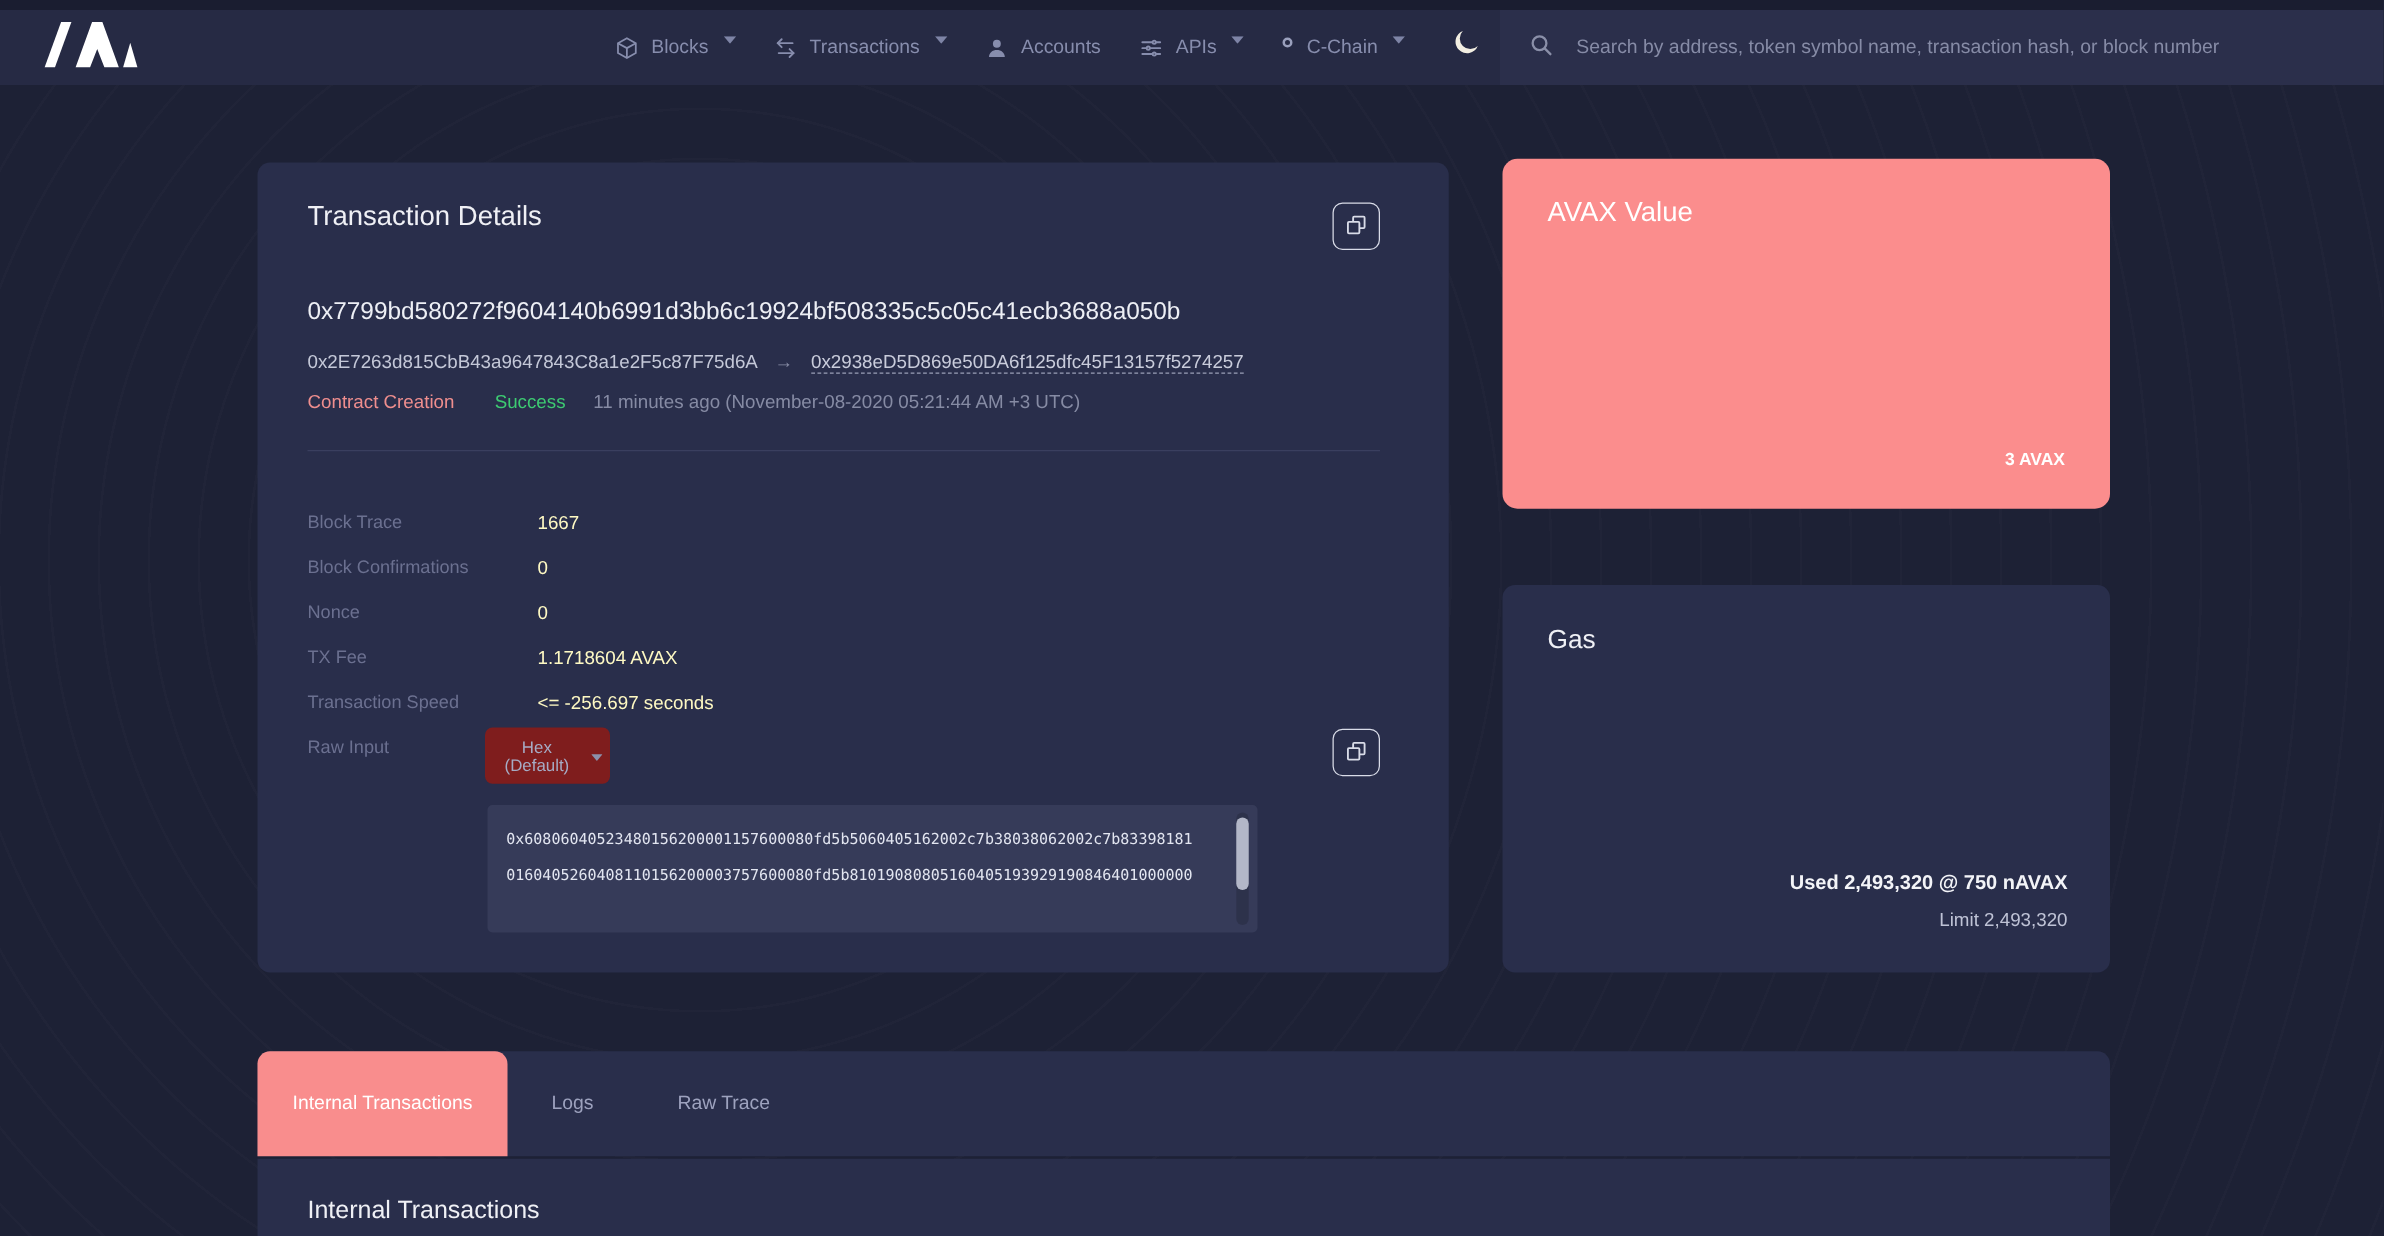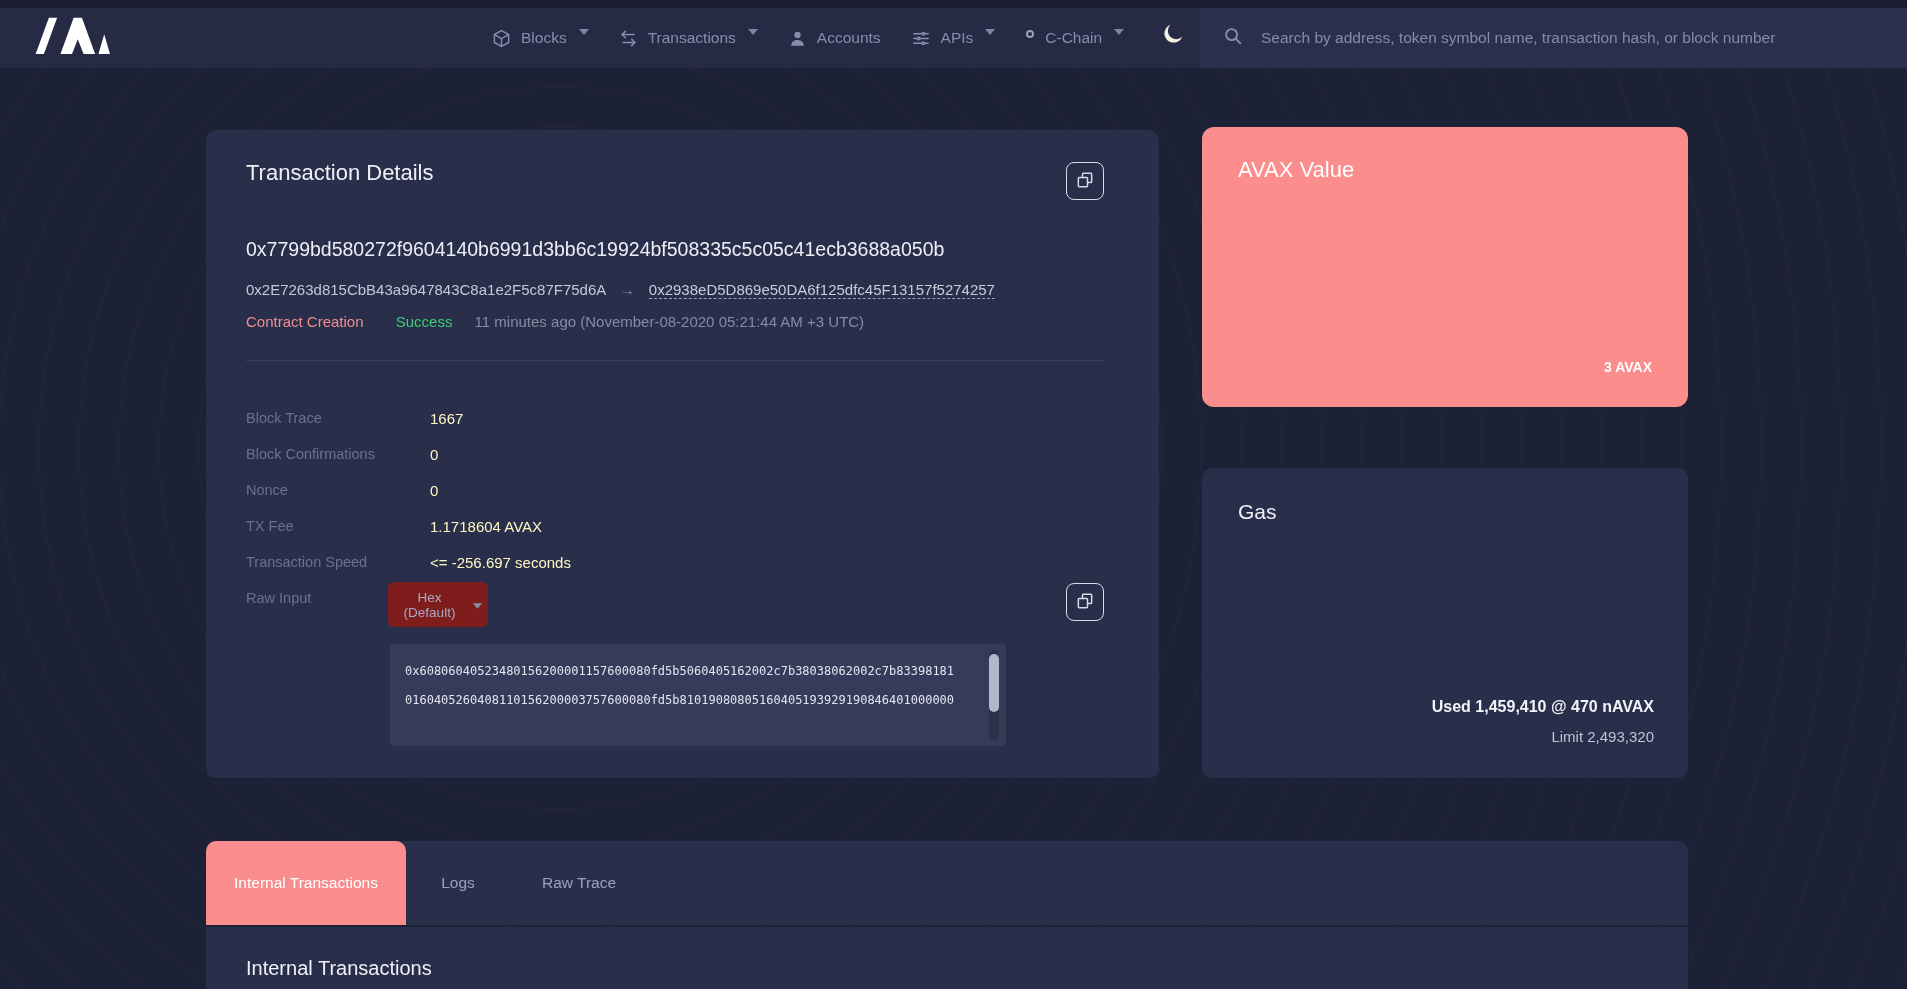--- a/index.html
+++ b/index.html
@@ -264,21 +264,21 @@
     </div>
   </div>
 
   <div class="card avax-card">
     <div class="avax-title">AVAX Value</div>
     <div class="avax-amount">3 AVAX</div>
   </div>
 
   <div class="card gas-card">
     <div class="gas-title">Gas</div>
-    <div class="gas-used">Used 1,459,410 @ 470 nAVAX</div>
+    <div class="gas-used">Used 2,493,320 @ 750 nAVAX</div>
     <div class="gas-limit">Limit 2,493,320</div>
   </div>
 
   <div class="tabs">
     <div class="tab tab-active">Internal Transactions</div>
     <div class="tab tab-logs">Logs</div>
     <div class="tab tab-raw">Raw Trace</div>
   </div>
 
   <div class="panel">

